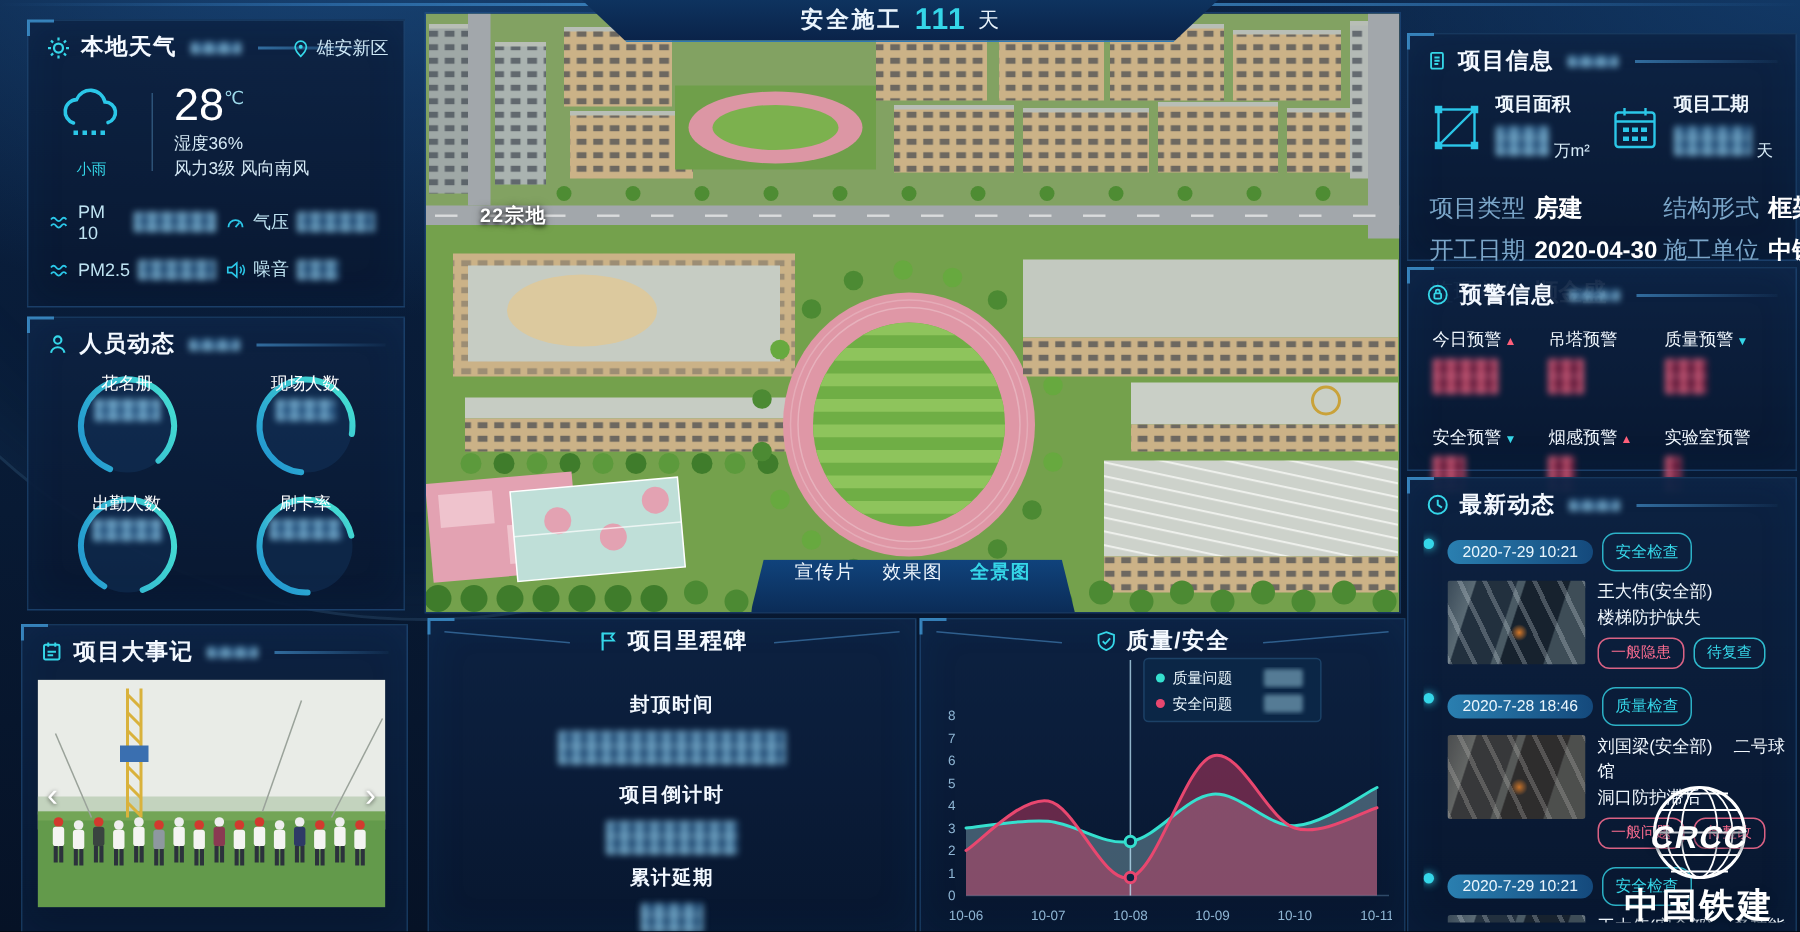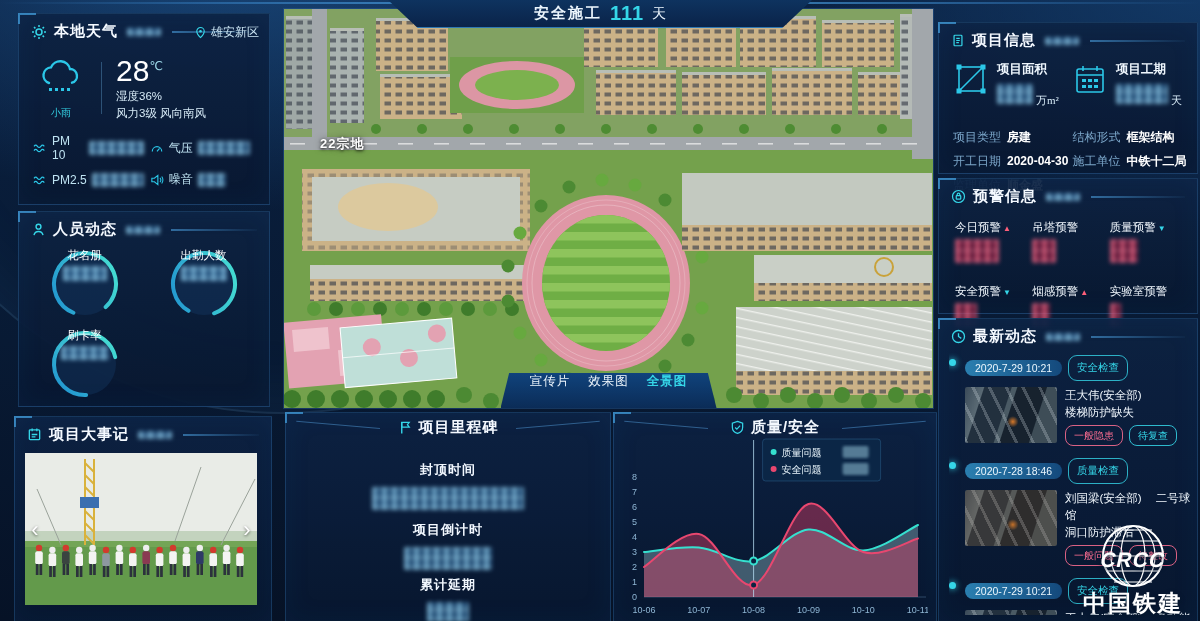--- a/index.html
+++ b/index.html
@@ -62,24 +62,24 @@
   .vbtn.active{color:#35d6e8;font-weight:bold;}
   
   .chd{position:relative;height:28px;display:flex;align-items:center;justify-content:center;gap:6px;}
   .chd::before,.chd::after{content:"";position:absolute;top:15px;width:84px;height:10px;border-top:1px solid rgba(90,170,235,.45);}
   .chd::before{left:10px;transform-origin:right top;transform:rotate(5deg);}
   .chd::after{right:10px;transform-origin:left top;transform:rotate(-5deg);}
   .mi{position:absolute;width:100%;text-align:center;}
   .mi .lb{font-size:13px;font-weight:bold;color:#f2f8ff;letter-spacing:1px;margin-bottom:8px;text-align:center;}
   
   .stats{position:absolute;left:14px;top:38px;width:230px;display:grid;grid-template-columns:1fr 1fr;gap:0 8px;}
-  .stat{display:flex;gap:8px;align-items:flex-start;font-family:Liberation Serif, serif;}
+  .stat{display:flex;gap:8px;align-items:center;}
   .stat .sl{font-size:12.5px;font-weight:bold;color:#eef6fd;margin-bottom:6px;}
   .stat .unit{font-size:11px;color:#d8ecf8;margin-left:3px;}
-  .inforows{position:absolute;left:14px;top:106px;width:232px;display:grid;grid-template-columns:1.06fr 1fr;gap:7px 4px;font-size:12px;}
+  .inforows{position:absolute;left:14px;top:106px;width:232px;display:grid;grid-template-columns:1.06fr 1fr;gap:7px 4px;font-size:16px;}
   .ir{white-space:nowrap;}
   .ir .k{color:#7ba6c9;margin-right:6px;}
   .ir .v{color:#fff;font-weight:bold;}
   
   .agrid{position:absolute;left:16px;top:38px;width:226px;display:grid;grid-template-columns:1fr 1fr 1fr;gap:14px 6px;}
   .acell .al{font-size:11.5px;color:#f0f7fd;white-space:nowrap;}
   .trend{font-size:8px;margin-left:2px;}
   .trend.up{color:#ff5f7a;} .trend.down{color:#35d6e8;}
   
   .feed-list{position:absolute;left:10px;top:34px;width:244px;height:262px;overflow:hidden;}
@@ -413,20 +413,27 @@
     <div class="rings">
       <div class="ring"><svg width="72" height="72">
             <circle cx="36" cy="36" r="31" fill="rgba(22,64,110,.35)"></circle>
             <circle cx="36" cy="36" r="31" fill="none" stroke="url(#ringg)" stroke-width="4" stroke-linecap="round" stroke-dasharray="160 35" transform="rotate(112 36 36)"></circle>
           </svg><div class="in">
             <span class="lb">花名册</span>
             <span class="rv" style="width:44px;height:15px;"></span>
           </div></div>
       <div class="ring"><svg width="72" height="72">
             <circle cx="36" cy="36" r="31" fill="rgba(22,64,110,.35)"></circle>
+            <circle cx="36" cy="36" r="31" fill="none" stroke="url(#ringg)" stroke-width="4" stroke-linecap="round" stroke-dasharray="148 47" transform="rotate(96 36 36)"></circle>
+          </svg><div class="in">
+            <span class="lb">现场人数</span>
+            <span class="rv" style="width:40px;height:15px;"></span>
+          </div></div>
+      <div class="ring"><svg width="72" height="72">
+            <circle cx="36" cy="36" r="31" fill="rgba(22,64,110,.35)"></circle>
             <circle cx="36" cy="36" r="31" fill="none" stroke="url(#ringg)" stroke-width="4" stroke-linecap="round" stroke-dasharray="168 27" transform="rotate(120 36 36)"></circle>
           </svg><div class="in">
             <span class="lb">出勤人数</span>
             <span class="rv" style="width:46px;height:15px;"></span>
           </div></div>
       <div class="ring"><svg width="72" height="72">
             <circle cx="36" cy="36" r="31" fill="rgba(22,64,110,.35)"></circle>
             <circle cx="36" cy="36" r="31" fill="none" stroke="url(#ringg)" stroke-width="4" stroke-linecap="round" stroke-dasharray="140 55" transform="rotate(88 36 36)"></circle>
           </svg><div class="in">
             <span class="lb">刷卡率</span>

